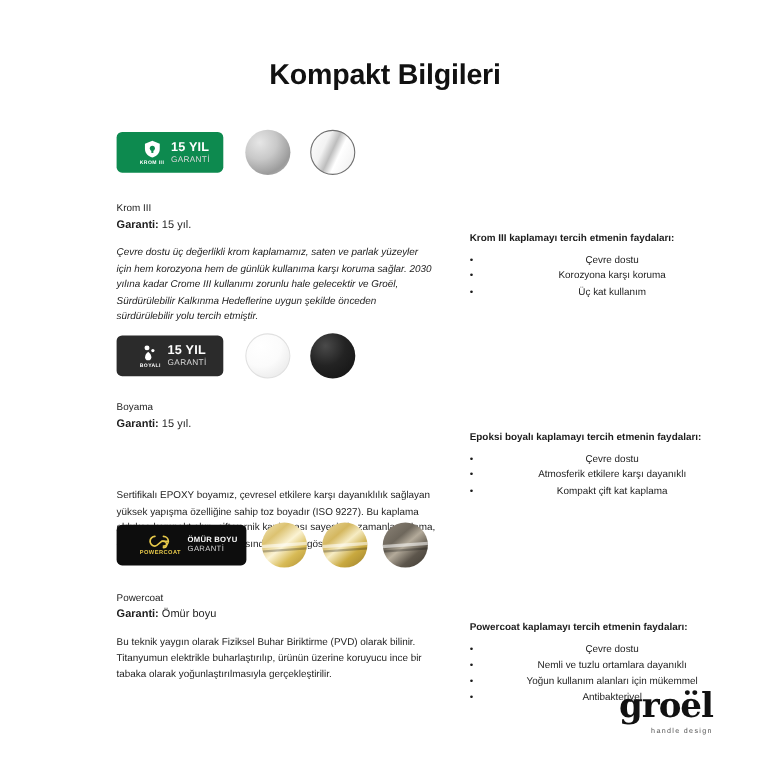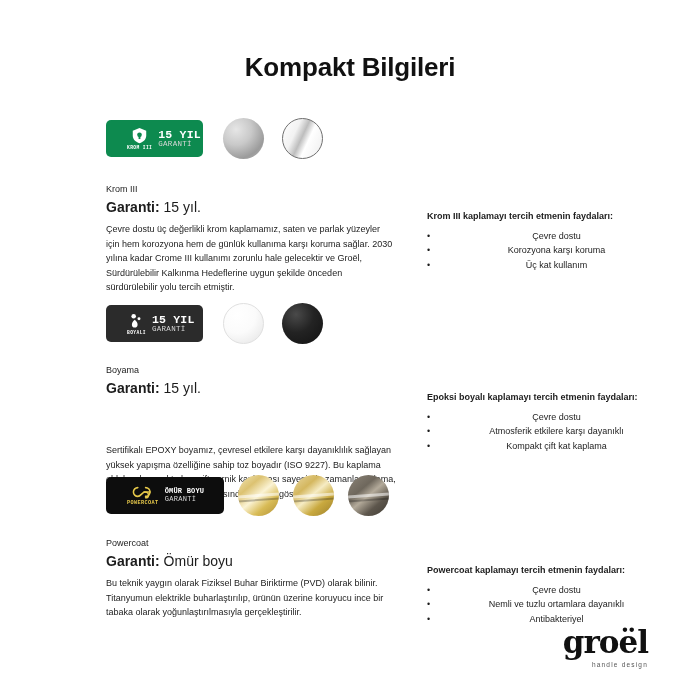--- a/index.html
+++ b/index.html
@@ -55,21 +55,20 @@
     width: 97px;
     height: 37px;
     border-radius: 5px;
     display: flex;
     align-items: center;
     box-sizing: border-box;
     padding: 0 21px;
     color: #ffffff;
     position: relative;
     overflow: hidden;
-    font-family: Liberation Mono, monospace;
   }
   .badge-green { background: #0d8a4f; }
   .badge-dark  { background: #2b2b2b; }
   .badge-black { background: #0d0d0d; }
 
   .badge-left {
     display: flex;
     flex-direction: column;
     align-items: center;
     justify-content: center;
@@ -182,21 +181,21 @@
   
   .coating-name {
     position: absolute;
     left: 106px;
     font-size: 9px;
     color: #1c1c1c;
   }
   .coating-warranty {
     position: absolute;
     left: 106px;
-    font-size: 14px;
+    font-size: 10px;
     color: #1c1c1c;
   }
   .coating-warranty b { font-weight: bold; }
 
   .body-text {
     position: absolute;
     left: 106px;
     width: 290px;
     font-size: 9px;
     line-height: 1.62;
@@ -291,21 +290,21 @@
         <div class="swatch sw-chrome-polished"></div>
       </div>
     </div>
 
     <div class="coating-name" style="top:66px;">Krom III</div>
     <div class="coating-warranty" style="top:81px;">
       <b>Garanti:</b>
       <span>15 yıl.</span>
     </div>
 
-    <div class="body-text" style="top:104px;">Çevre dostu üç değerlikli krom kaplamamız, saten ve parlak yüzeyler için hem korozyona hem de günlük kullanıma karşı koruma sağlar. 2030 yılına kadar Crome III kullanımı zorunlu hale gelecektir ve Groël, Sürdürülebilir Kalkınma Hedeflerine uygun şekilde önceden sürdürülebilir yolu tercih etmiştir.</div>
+    <div class="body-text" style="top:104px;font-style:italic;">Çevre dostu üç değerlikli krom kaplamamız, saten ve parlak yüzeyler için hem korozyona hem de günlük kullanıma karşı koruma sağlar. 2030 yılına kadar Crome III kullanımı zorunlu hale gelecektir ve Groël, Sürdürülebilir Kalkınma Hedeflerine uygun şekilde önceden sürdürülebilir yolu tercih etmiştir.</div>
 
     <div class="benefits" style="top:92px;">
       <div class="benefits-title">Krom III kaplamayı tercih etmenin faydaları:</div>
       <ul>
         <li>Çevre dostu</li>
         <li>Korozyona karşı koruma</li>
         <li>Üç kat kullanım</li>
       </ul>
     </div>
   </div>
@@ -389,20 +388,21 @@
       <span>Ömür boyu</span>
     </div>
 
     <div class="body-text" style="top:101px;">Bu teknik yaygın olarak Fiziksel Buhar Biriktirme (PVD) olarak bilinir. Titanyumun elektrikle buharlaştırılıp, ürünün üzerine koruyucu ince bir tabaka olarak yoğunlaştırılmasıyla gerçekleştirilir.</div>
 
     <div class="benefits" style="top:89px;">
       <div class="benefits-title">Powercoat kaplamayı tercih etmenin faydaları:</div>
       <ul>
         <li>Çevre dostu</li>
         <li>Nemli ve tuzlu ortamlara dayanıklı</li>
+        <li>Yoğun kullanım alanları için mükemmel</li>
         <li>Antibakteriyel</li>
       </ul>
     </div>
   </div>
 
   <div class="logo">
     <div class="logo-word">groël</div>
     <div class="logo-sub">handle design</div>
   </div>
 

